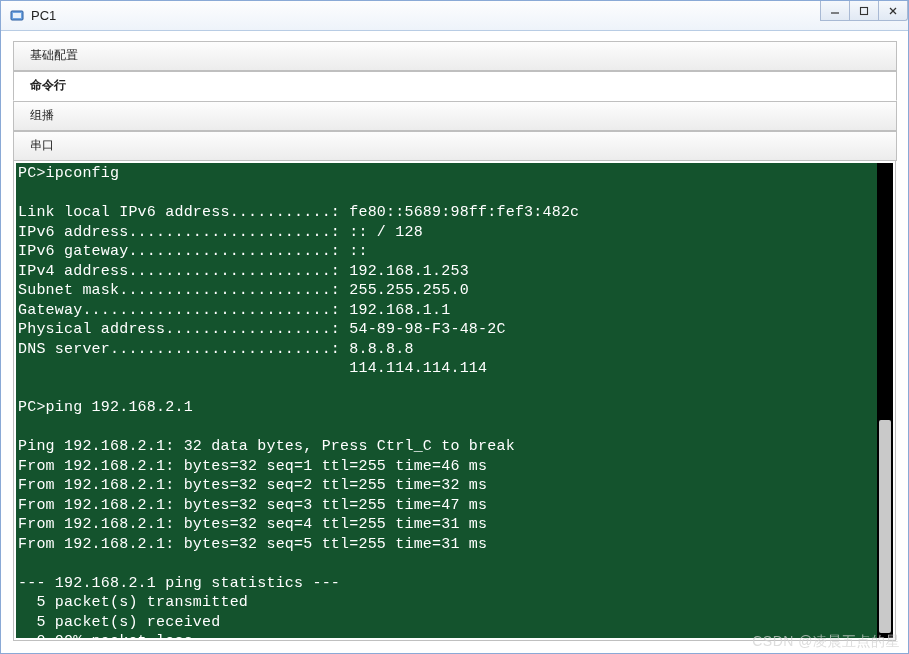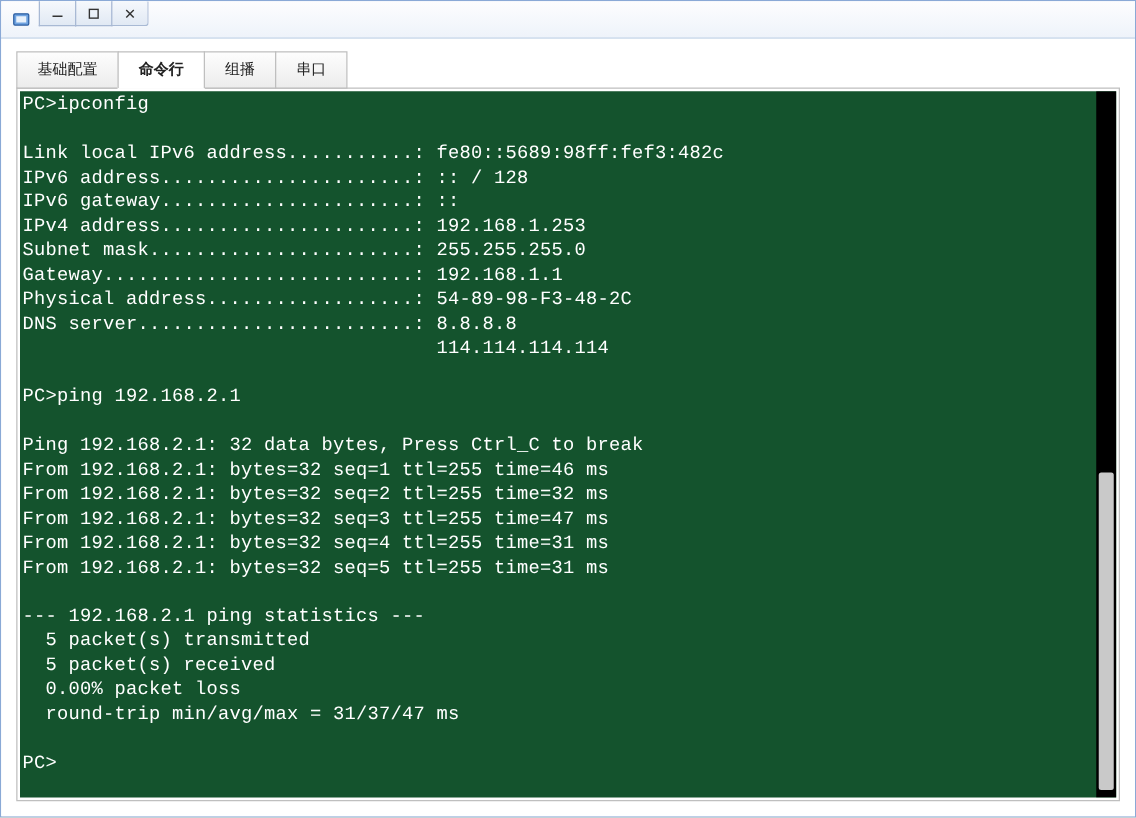--- a/index.html
+++ b/index.html
@@ -57,20 +57,21 @@
     flex: 1;
     padding: 10px 12px 12px 12px;
     display: flex;
     flex-direction: column;
     overflow: hidden;
     background: #fff;
   }
   .tabs {
     display: flex;
     gap: 0;
+    flex-direction: column;
   }
   .tab {
     padding: 5px 16px 6px;
     font-size: 12px;
     border: 1px solid #bfbfbf;
     border-bottom: 1px solid #bfbfbf;
     background: linear-gradient(to bottom,#fdfdfd,#ececec);
     margin-right: -1px;
     position: relative;
     color: #222;
@@ -137,20 +138,21 @@
 
 <div class="window">
 
   <div class="titlebar">
     <span class="icon">
       <svg viewBox="0 0 16 16">
           <rect x="2" y="3" width="12" height="9" rx="1" fill="#6fa3e0" stroke="#2a5ca0"></rect>
           <rect x="4" y="5" width="8" height="5" fill="#e8f1fb"></rect>
         </svg>
     </span>
+    <span class="title">PC1</span>
     <div class="win-buttons">
       <div class="win-btn">
         <svg viewBox="0 0 10 10">
             <line x1="1" y1="7" x2="9" y2="7" stroke="#333" stroke-width="1.2"></line>
           </svg>
       </div>
       <div class="win-btn">
         <svg viewBox="0 0 10 10">
             <rect x="1.5" y="1.5" width="7" height="7" fill="none" stroke="#333" stroke-width="1.1"></rect>
           </svg>
@@ -201,13 +203,14 @@
   round-trip min/avg/max = 31/37/47 ms
 
 PC&gt;</div>
         <div class="scrollbar">
           <div class="scroll-thumb"></div>
         </div>
       </div>
     </div>
   </div>
 
+  <div class="watermark">CSDN @凌晨五点的星</div>
 </div>
 
 </body></html>

